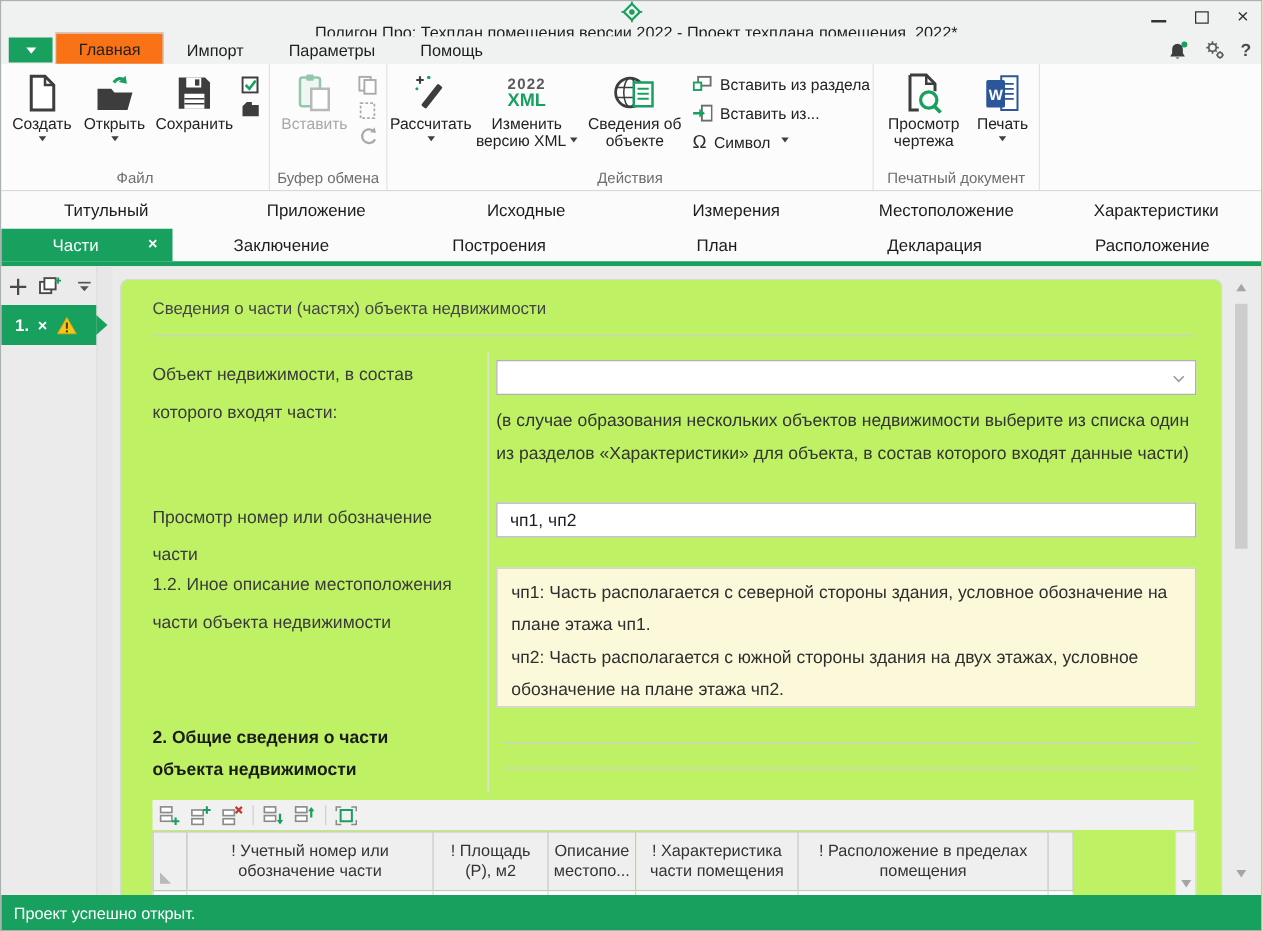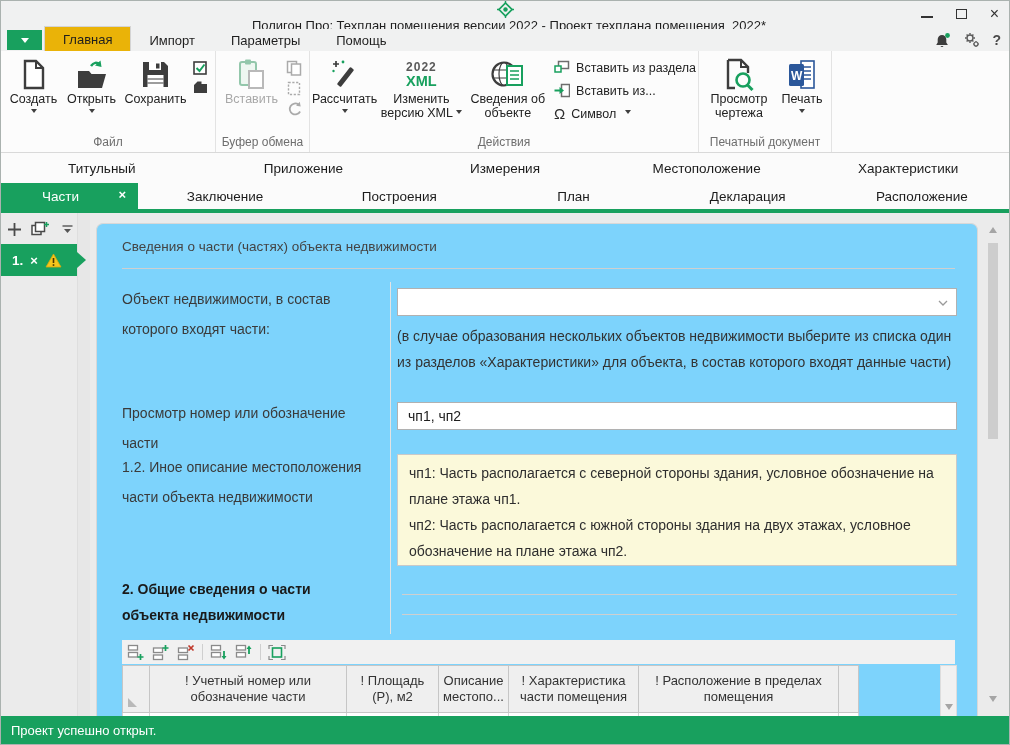--- a/index.html
+++ b/index.html
@@ -15,21 +15,21 @@
 .wc-min { width:12px; height:2px; background:#333; margin-top:6px; }
 .wc-max { width:11px; height:10px; border:1.6px solid #333; }
 .wc-close { font-size:16px; color:#333; line-height:1; }
 
 
 .menurow { position:absolute; top:28px; left:0; right:0; height:22px; background:#f0f1f1; }
 .appbtn { position:absolute; left:6px; top:1px; width:35px; height:20px; background:#18a05e; display:flex; align-items:center; justify-content:center; }
 .appbtn .tri { width:0; height:0; border:4px solid transparent; border-top:5px solid #fff; margin-top:5px; }
 .menutabs { position:absolute; left:43px; top:0; height:22px; display:flex; }
 .mtab { padding:0 18px; font-size:13px; color:#1e1e1e; display:flex; align-items:center; }
-.mtab.active { background:#eab308; border:1px solid #d4d4d4; border-bottom:none; height:25px; margin-top:-3px; position:relative; z-index:2; }
+.mtab.active { background:#f97316; border:1px solid #d4d4d4; border-bottom:none; height:25px; margin-top:-3px; position:relative; z-index:2; }
 .quickicons { position:absolute; right:8px; top:1px; height:20px; display:flex; align-items:center; gap:12px; }
 .qm { font-size:14px; font-weight:bold; color:#4a4a4a; }
 
 
 .ribbon { position:absolute; top:50px; left:0; right:0; height:102px; background:#fcfcfc; border-bottom:1px solid #d9d9d9; display:flex; }
 .rgroup { position:relative; height:100%; border-right:1px solid #e3e3e3; padding:3px 2px 16px; }
 .glabel { position:absolute; bottom:3px; left:0; right:0; text-align:center; font-size:12px; color:#6e6e6e; white-space:nowrap; }
 .rbtns { display:flex; height:82px; justify-content:center; }
 .bigbtn { display:flex; flex-direction:column; align-items:center; padding-top:2px; cursor:default; }
 .icw { height:36px; display:flex; align-items:center; justify-content:center; }
@@ -61,21 +61,21 @@
 .main { position:absolute; top:212px; left:0; right:0; bottom:28px; background:#ebebeb; }
 .sbtrack { position:absolute; left:76px; top:0; bottom:0; width:13px; background:#e7e7e7; border-left:1px solid #dedede; }
 .sbtool { position:absolute; left:6px; top:5px; width:66px; height:22px; display:flex; align-items:center; gap:9px; }
 .sbmenu { margin-left:auto; display:flex; }
 .sbitem { position:absolute; left:0; top:31px; width:76px; height:32px; background:#18a05e; display:flex; align-items:center; padding-left:11px; gap:7px; z-index:2; }
 .sblbl { color:#fff; font-size:13.5px; font-weight:bold; }
 .sbx { color:#fff; font-weight:bold; font-size:13px; }
 .notch { position:absolute; left:76px; top:39px; width:0; height:0; border-left:9px solid #18a05e; border-top:8px solid transparent; border-bottom:8px solid transparent; z-index:3; }
 
 
-.card { position:absolute; left:95px; top:10px; width:882px; bottom:0; background:#7dd3fc; border:1px solid #d8d8d8; border-bottom:none; border-radius:7px 7px 0 0; overflow:hidden; }
+.card { position:absolute; left:95px; top:10px; width:882px; bottom:0; background:#bef264; border:1px solid #d8d8d8; border-bottom:none; border-radius:7px 7px 0 0; overflow:hidden; }
 .chead { position:absolute; left:25px; top:15px; font-size:13.5px; color:#444; }
 .chr { position:absolute; left:25px; right:22px; top:44px; border-top:1px solid #cfcfcf; }
 .vdiv { position:absolute; left:293px; top:58px; height:352px; width:1px; background:#e3e3e3; }
 .flabel { position:absolute; left:25px; width:262px; font-size:14px; color:#3a3a3a; line-height:30px; }
 .flabel.b { font-weight:bold; color:#1a1a1a; line-height:26px; width:245px; }
 .combo { position:absolute; left:300px; top:64px; width:560px; height:28px; border:1px solid #b1b1b1; background:#fff; }
 .combo .chev { position:absolute; right:8px; top:11px; display:flex; }
 .hint { position:absolute; left:300px; top:99px; width:568px; font-size:14px; color:#333; line-height:26px; }
 .tinput { position:absolute; left:300px; top:178px; width:560px; height:28px; border:1px solid #b1b1b1; font-family:"Liberation Sans",sans-serif; font-size:14px; padding:0 10px; color:#1e1e1e; outline:none; }
 .note { position:absolute; left:300px; top:230px; width:560px; height:112px; background:#fbf9da; border:1px solid #c9c9c9; font-family:"Liberation Sans",sans-serif; font-size:14px; line-height:26px; padding:5px 11px; color:#2e2e2e; resize:none; outline:none; overflow:hidden; }
@@ -347,20 +347,21 @@
       </div>
       <div class="glabel">Печатный документ</div>
     </div>
     <div style="flex:1"></div>
   </div>
 
   <div class="tabsband">
     <div class="trow1">
       <div class="stab">Титульный</div>
       <div class="stab">Приложение</div>
+      <div class="stab">Исходные</div>
       <div class="stab">Измерения</div>
       <div class="stab">Местоположение</div>
       <div class="stab">Характеристики</div>
     </div>
     <div class="trow2">
       <div class="stab stab-active">
         <span class="lbl">Части</span>
         <span class="tabx">×</span>
       </div>
       <div class="stab">Заключение</div>

